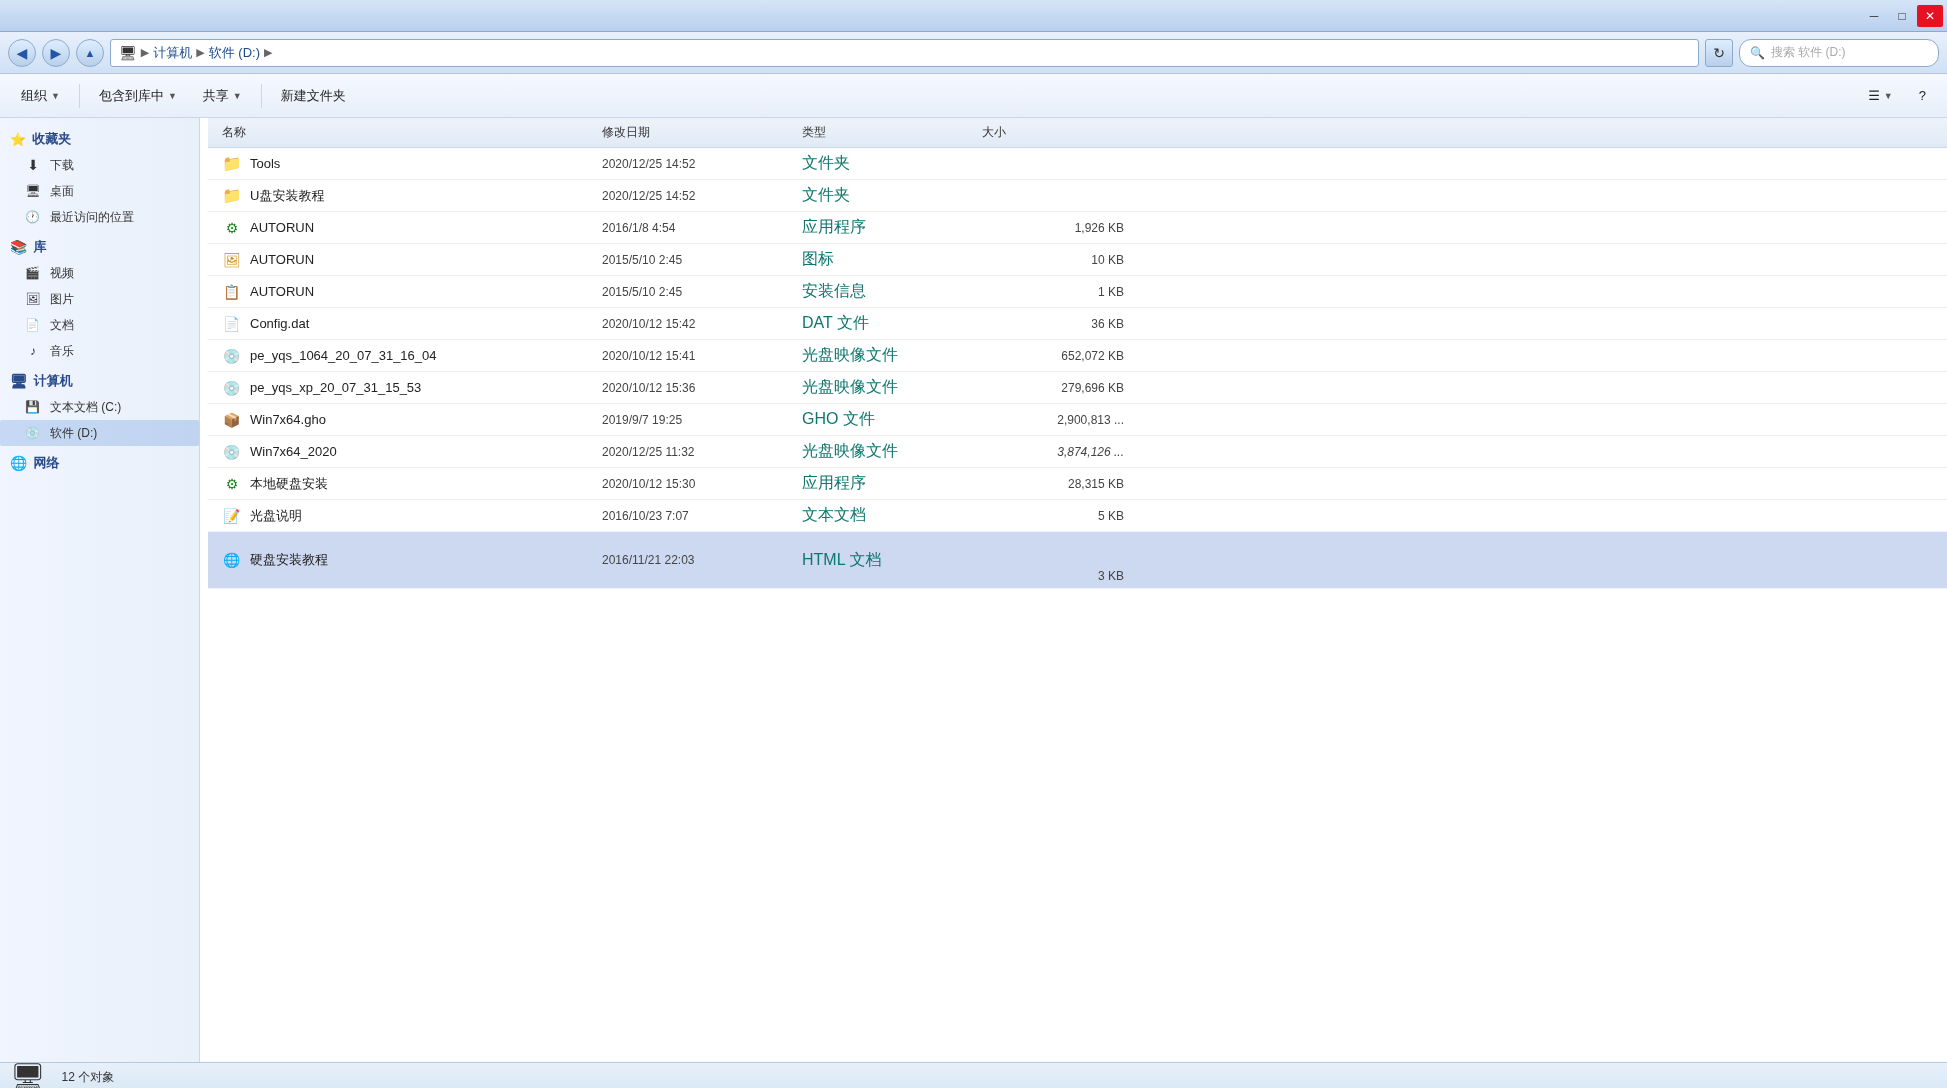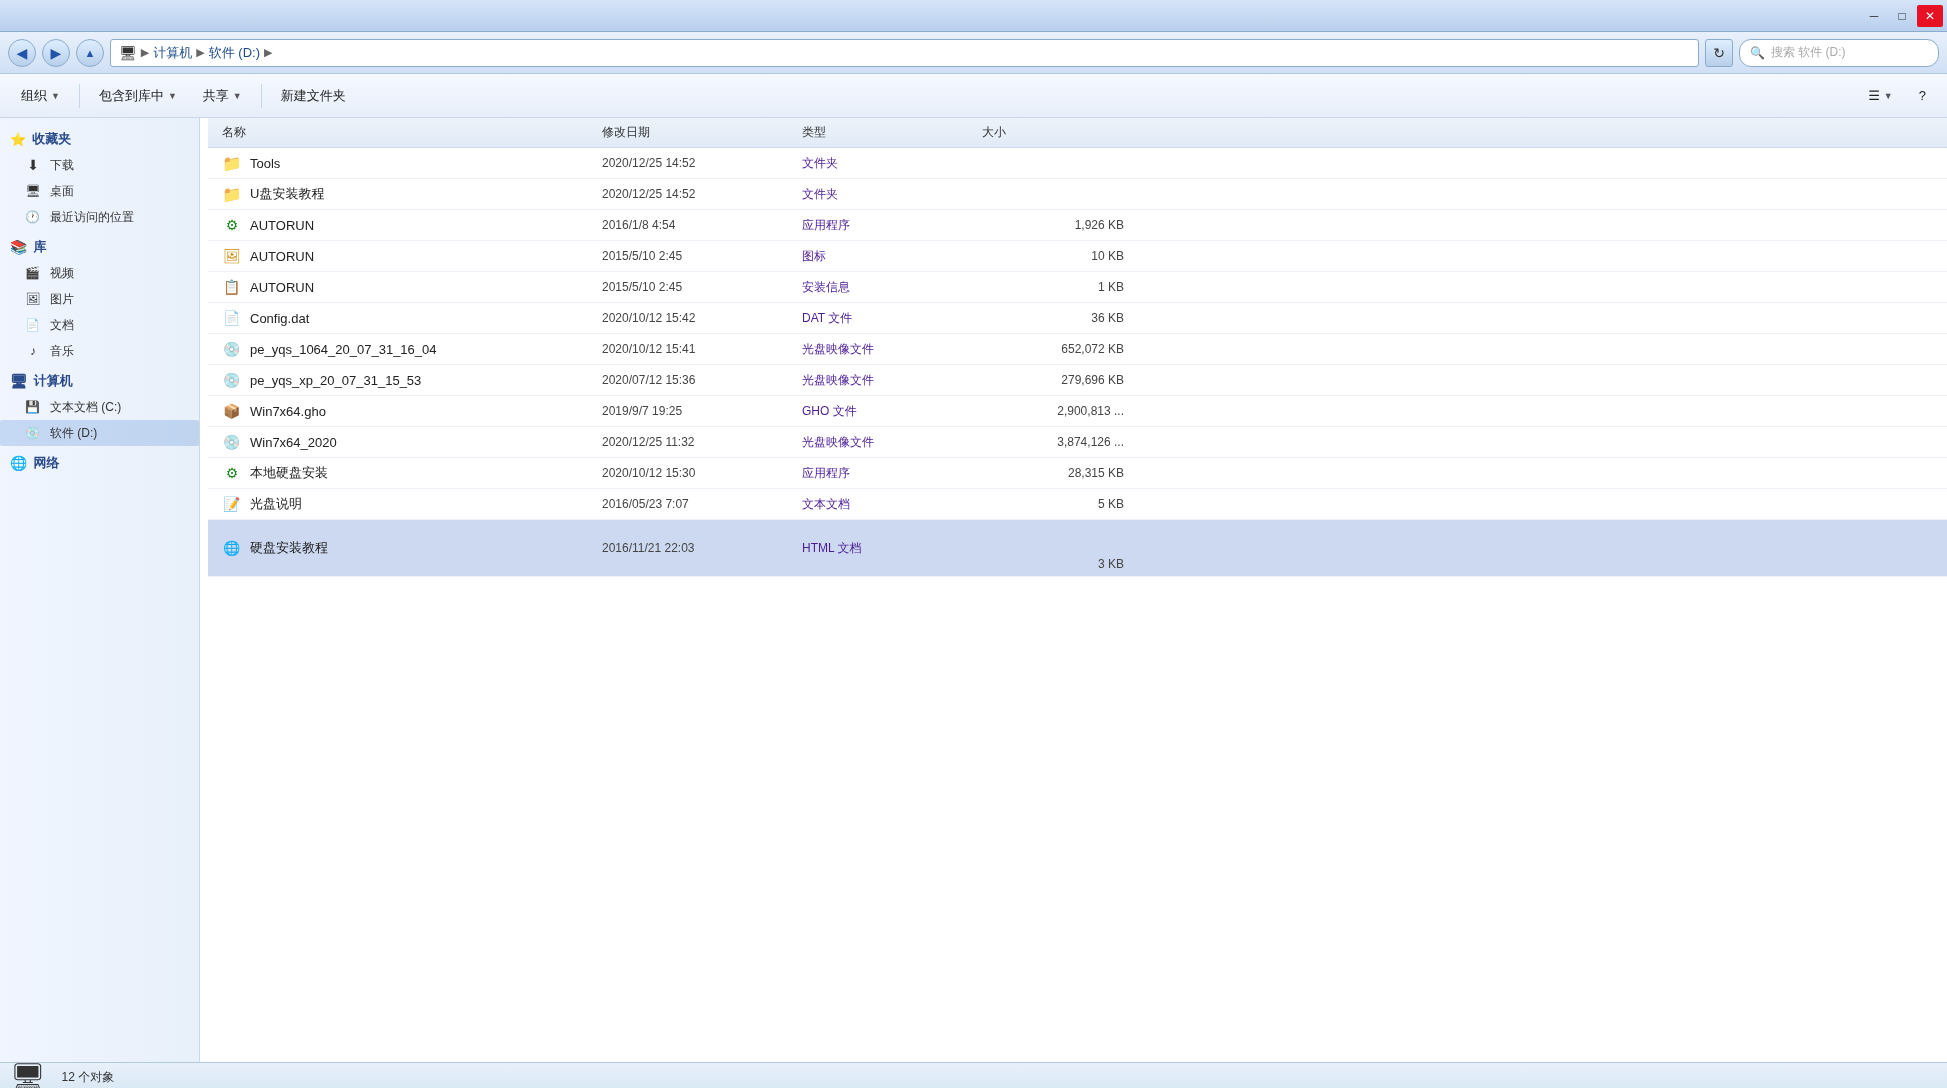--- a/index.html
+++ b/index.html
@@ -218,21 +218,21 @@
     .file-icon {
       width: 20px;
       height: 20px;
       flex-shrink: 0;
       display: flex;
       align-items: center;
       justify-content: center;
     }
     .file-name { font-size: 13px; color: #222; }
     .file-date { font-size: 12px; color: #444; }
-    .file-type { font-size: 12px; color: #4c1d95; }
+    .file-type { font-size: 16px; color: #0f766e; }
     .file-size { font-size: 12px; color: #444; text-align: right; }
 
     
     .statusbar {
       height: 30px;
       background: linear-gradient(to bottom, #e8f0fa, #d8e8f5);
       border-top: 1px solid #b0c8e0;
       display: flex;
       align-items: center;
       padding: 0 10px;
@@ -460,21 +460,21 @@
     <div class="file-cell file-type">光盘映像文件</div>
     <div class="file-cell file-size" style="justify-content:flex-end;">652,072 KB</div>
   </div>
         <div class="file-row">
     <div class="file-cell">
       <span class="file-icon">
               <span style="color:#2266cc;font-size:14px;">💿</span>
             </span>
       <span class="file-name">pe_yqs_xp_20_07_31_15_53</span>
     </div>
-    <div class="file-cell file-date">2020/07/12 15:36</div>
+    <div class="file-cell file-date">2020/10/12 15:36</div>
     <div class="file-cell file-type">光盘映像文件</div>
     <div class="file-cell file-size" style="justify-content:flex-end;">279,696 KB</div>
   </div>
         <div class="file-row">
     <div class="file-cell">
       <span class="file-icon">
               <span style="color:#444;font-size:14px;">📦</span>
             </span>
       <span class="file-name">Win7x64.gho</span>
     </div>
@@ -484,41 +484,41 @@
   </div>
         <div class="file-row">
     <div class="file-cell">
       <span class="file-icon">
               <span style="color:#2266cc;font-size:14px;">💿</span>
             </span>
       <span class="file-name">Win7x64_2020</span>
     </div>
     <div class="file-cell file-date">2020/12/25 11:32</div>
     <div class="file-cell file-type">光盘映像文件</div>
-    <div class="file-cell file-size" style="justify-content:flex-end;">3,874,126 ...</div>
+    <div class="file-cell file-size" style="justify-content:flex-end;font-style:italic;">3,874,126 ...</div>
   </div>
         <div class="file-row">
     <div class="file-cell">
       <span class="file-icon">
               <span style="color:#1a8a1a;font-size:14px;">⚙</span>
             </span>
       <span class="file-name">本地硬盘安装</span>
     </div>
     <div class="file-cell file-date">2020/10/12 15:30</div>
     <div class="file-cell file-type">应用程序</div>
     <div class="file-cell file-size" style="justify-content:flex-end;">28,315 KB</div>
   </div>
         <div class="file-row">
     <div class="file-cell">
       <span class="file-icon">
               <span style="color:#2266cc;font-size:14px;">📝</span>
             </span>
       <span class="file-name">光盘说明</span>
     </div>
-    <div class="file-cell file-date">2016/05/23 7:07</div>
+    <div class="file-cell file-date">2016/10/23 7:07</div>
     <div class="file-cell file-type">文本文档</div>
     <div class="file-cell file-size" style="justify-content:flex-end;">5 KB</div>
   </div>
         <div class="file-row selected">
     <div class="file-cell">
       <span class="file-icon">
               <span style="color:#e04020;font-size:14px;">🌐</span>
             </span>
       <span class="file-name">硬盘安装教程</span>
     </div>

